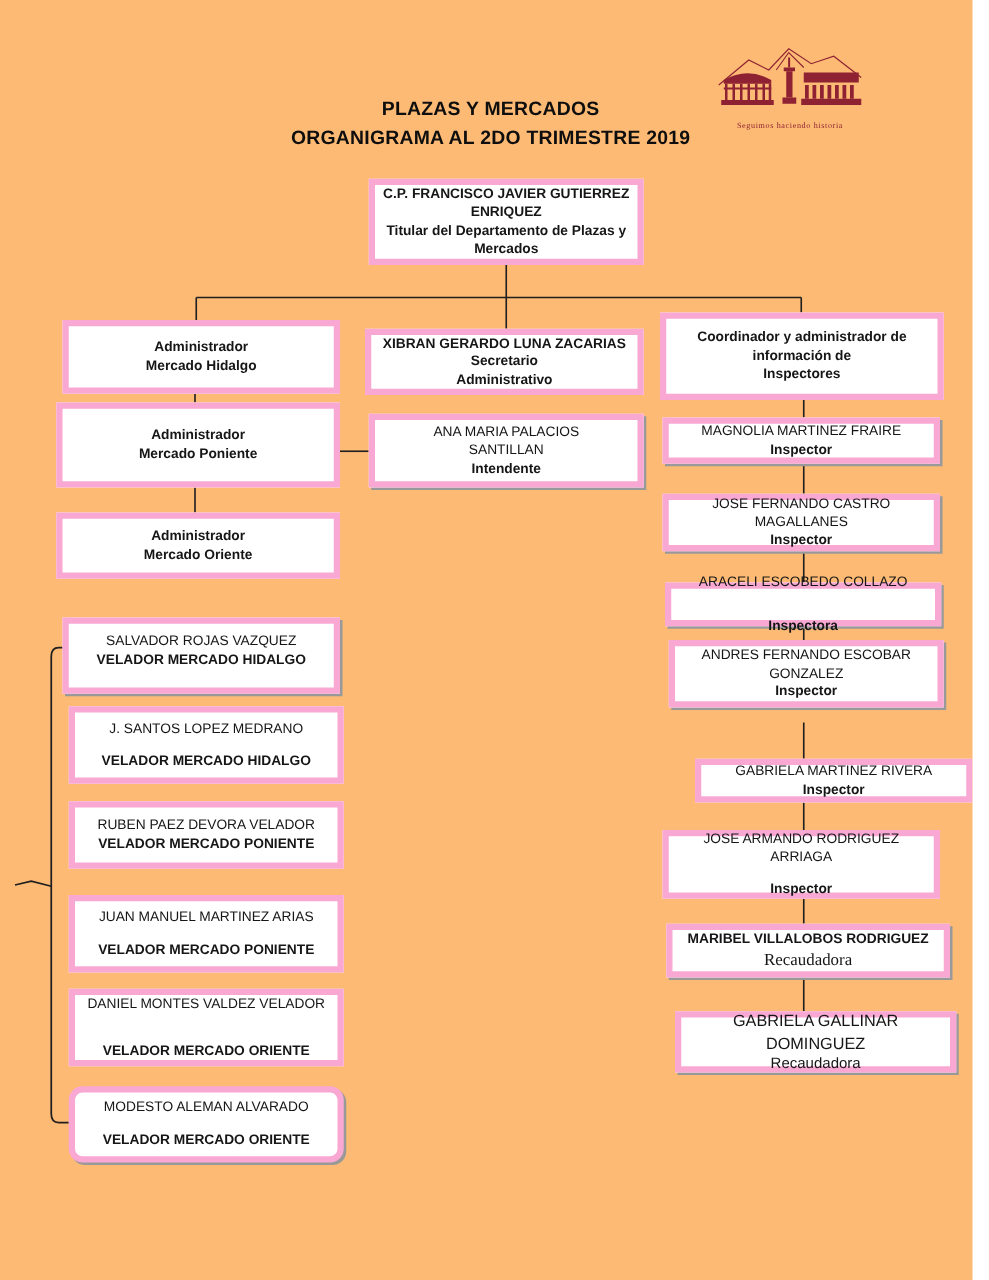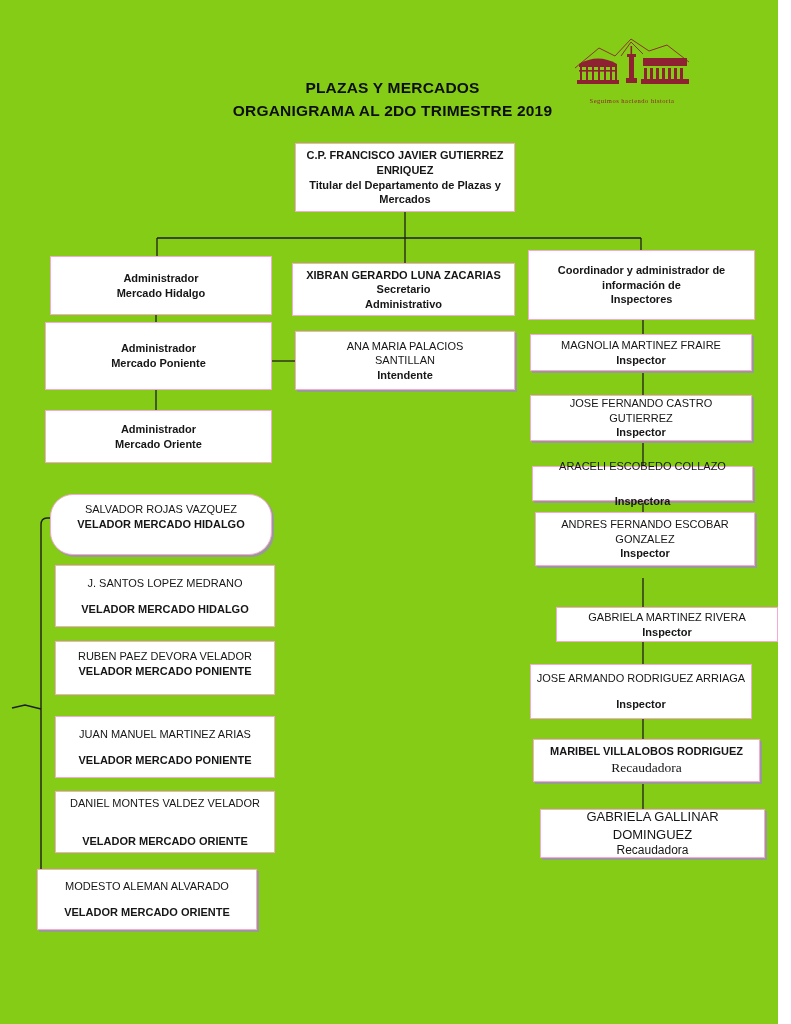--- a/index.html
+++ b/index.html
@@ -1,29 +1,29 @@
 <!DOCTYPE html>
 <html><head>
 <meta charset="utf-8">
 <style>
   html,body{margin:0;padding:0;background:#ffffff;}
-  #page{position:relative;width:778px;height:1024px;background:#84cc16;overflow:hidden;
+  #page{position:relative;width:778px;height:1024px;background:#fdba74;overflow:hidden;
         font-family:"Liberation Sans",sans-serif;color:#161616;}
   .title{position:absolute;left:205px;top:76px;width:375px;text-align:center;
          font-weight:bold;font-size:15.5px;line-height:1.5;color:#0e0e0e;letter-spacing:.2px;}
   
   .logo{position:absolute;left:558px;top:34px;width:148px;text-align:center;}
   .logo svg{display:block;margin:0 auto;}
   .logo .word{font-family:"Liberation Serif",serif;color:#8e2132;font-size:18px;
               letter-spacing:1.5px;line-height:1;margin-top:-2px;white-space:nowrap;}
   .logo .word .big{font-size:25px;}
   .logo .tag{font-family:"Liberation Serif",serif;color:#8e2132;font-size:6.5px;
              letter-spacing:.5px;margin-top:1px;}
   
-  .node{position:absolute;border:1px solid #f9a8d4;background:#fff;box-sizing:border-box;
+  .node{position:absolute;border:5px solid #f9a8d4;background:#fff;box-sizing:border-box;
         display:flex;flex-direction:column;justify-content:center;align-items:center;
         text-align:center;font-size:11px;line-height:1.32;padding:2px 5px;}
   .node.vtop{justify-content:flex-start;padding-top:7px;}
   .node.shadow{box-shadow:2px 2px 0 #999;}
   .ln{width:100%;}
   .ln.b{font-weight:bold;}
   .ln.serif{font-family:"Liberation Serif",serif;}
   .ln.gap{margin-top:11px;}
   #wires{position:absolute;left:0;top:0;width:791px;height:1024px;pointer-events:none;}
 </style>
@@ -137,21 +137,21 @@
       <div class="node" style="left: 45px; top: 410px; width: 227px; height: 53px;">
         <div class="ln b">Administrador</div>
         <div class="ln b">Mercado Oriente</div>
       </div>
       <div class="node shadow" style="left: 530px; top: 334px; width: 222px; height: 37px;">
         <div class="ln">MAGNOLIA MARTINEZ FRAIRE</div>
         <div class="ln b">Inspector</div>
       </div>
       <div class="node shadow" style="left: 530px; top: 395px; width: 222px; height: 46px;">
         <div class="ln">JOSE FERNANDO CASTRO</div>
-        <div class="ln">GUTIERREZ</div>
+        <div class="ln">MAGALLANES</div>
         <div class="ln b">Inspector</div>
       </div>
       <div class="node shadow" style="left: 532px; top: 466px; width: 221px; height: 35px; gap: 20px;">
         <div class="ln">ARACELI ESCOBEDO COLLAZO</div>
         <div class="ln b">Inspectora</div>
       </div>
       <div class="node shadow" style="left: 535px; top: 512px; width: 220px; height: 54px;">
         <div class="ln">ANDRES FERNANDO ESCOBAR</div>
         <div class="ln">GONZALEZ</div>
         <div class="ln b">Inspector</div>
@@ -165,38 +165,38 @@
         <div class="ln b gap">Inspector</div>
       </div>
       <div class="node shadow" style="left: 533px; top: 739px; width: 227px; height: 43px;">
         <div class="ln b">MARIBEL VILLALOBOS RODRIGUEZ</div>
         <div class="ln serif" style="font-size: 13.5px;">Recaudadora</div>
       </div>
       <div class="node shadow" style="left: 540px; top: 809px; width: 225px; height: 49px;">
         <div class="ln" style="font-size: 13px;">GABRIELA GALLINAR DOMINGUEZ</div>
         <div class="ln" style="font-size: 12px;">Recaudadora</div>
       </div>
-      <div class="node shadow vtop" style="left: 50px; top: 494px; width: 222px; height: 61px; border-radius: 23px;">
+      <div class="node shadow vtop" style="left: 50px; top: 494px; width: 222px; height: 61px;">
         <div class="ln">SALVADOR ROJAS VAZQUEZ</div>
         <div class="ln b">VELADOR MERCADO HIDALGO</div>
       </div>
       <div class="node" style="left: 55px; top: 565px; width: 220px; height: 62px;">
         <div class="ln">J. SANTOS LOPEZ MEDRANO</div>
         <div class="ln b gap">VELADOR MERCADO HIDALGO</div>
       </div>
       <div class="node vtop" style="left: 55px; top: 641px; width: 220px; height: 54px;">
         <div class="ln">RUBEN PAEZ DEVORA VELADOR</div>
         <div class="ln b">VELADOR MERCADO PONIENTE</div>
       </div>
       <div class="node" style="left: 55px; top: 716px; width: 220px; height: 62px;">
         <div class="ln">JUAN MANUEL MARTINEZ ARIAS</div>
         <div class="ln b gap">VELADOR MERCADO PONIENTE</div>
       </div>
       <div class="node" style="left: 55px; top: 791px; width: 220px; height: 62px; gap: 12px;">
         <div class="ln">DANIEL MONTES VALDEZ VELADOR</div>
         <div class="ln b gap">VELADOR MERCADO ORIENTE</div>
       </div>
-      <div class="node shadow" style="left: 37px; top: 869px; width: 220px; height: 61px;">
+      <div class="node shadow" style="left: 55px; top: 869px; width: 220px; height: 61px; border-radius: 11px;">
         <div class="ln">MODESTO ALEMAN ALVARADO</div>
         <div class="ln b gap">VELADOR MERCADO ORIENTE</div>
       </div>
     </div>
 </div>
 
 </body></html>

